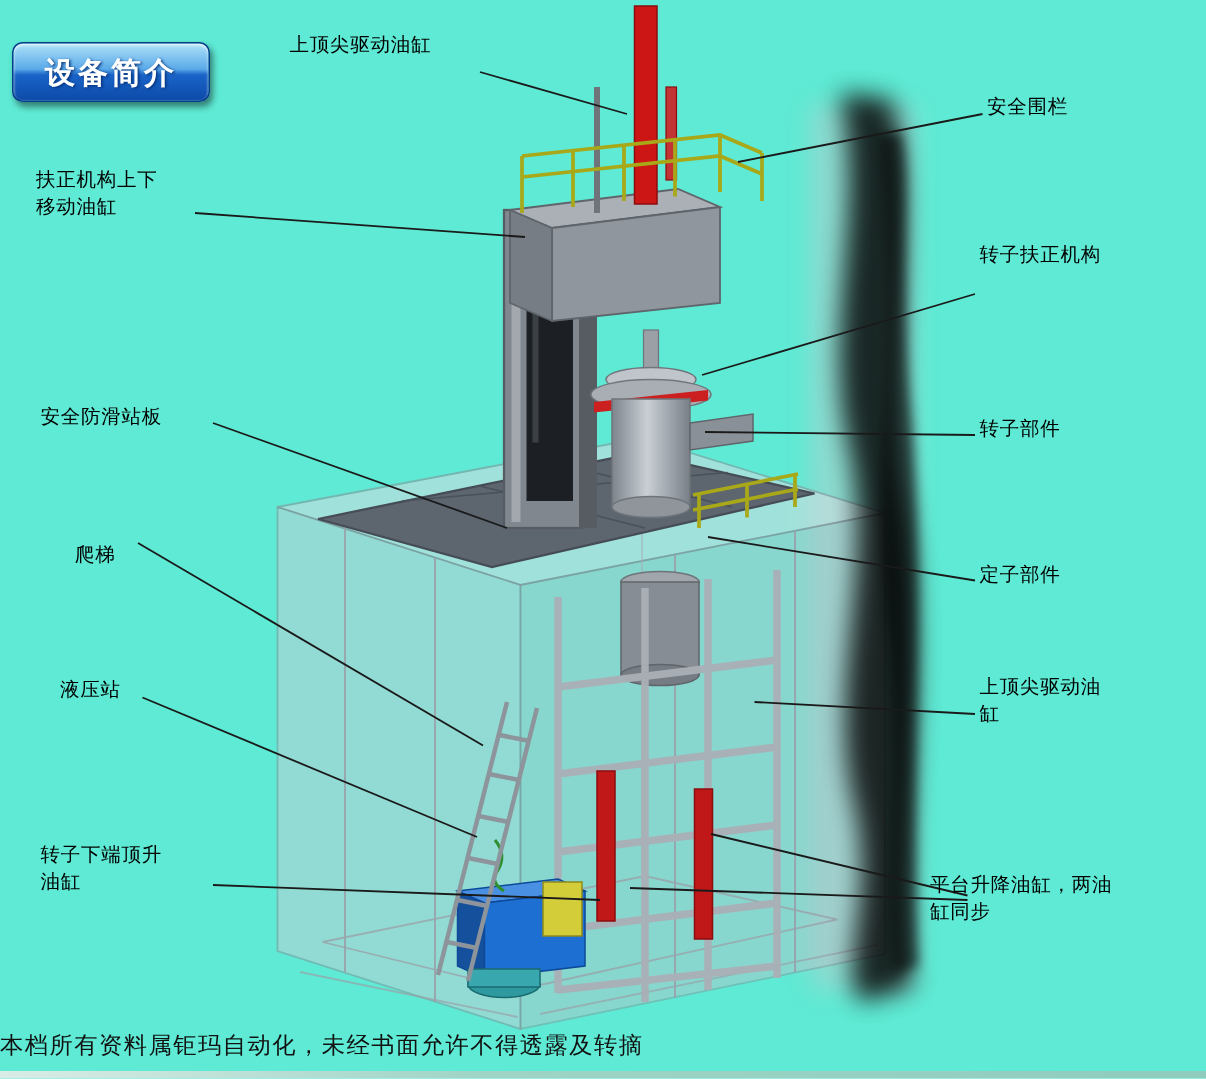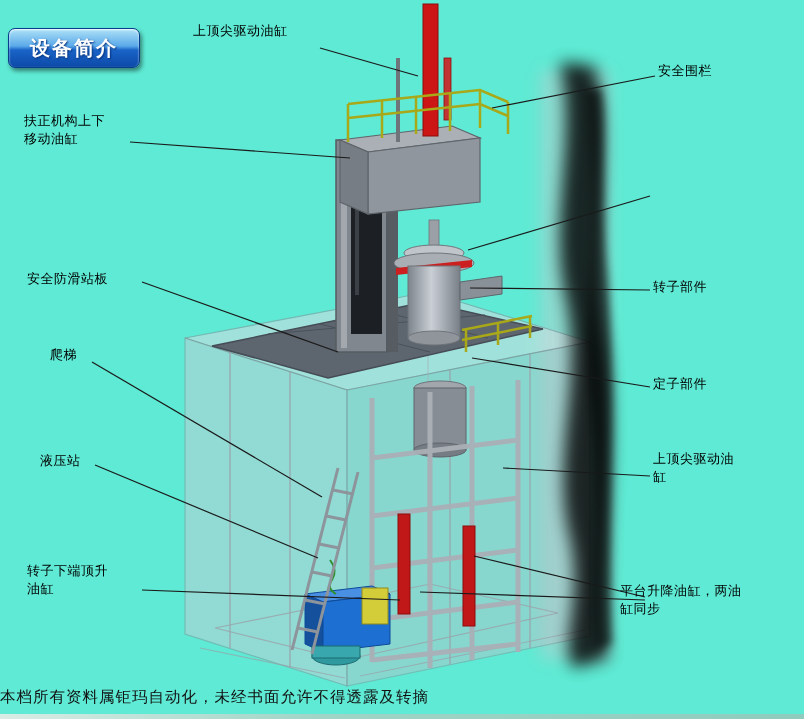--- a/index.html
+++ b/index.html
@@ -195,26 +195,27 @@
   <div id="badge">
     <span>设备简介</span>
   </div>
 
   <div class="callout" style="left:193px;top:22px;width:112px;">上顶尖驱动油缸</div>
 
   <div class="callout nowrap" style="left:658px;top:62px;font-family:Liberation Serif, serif;">安全围栏</div>
 
   <div class="callout" style="left:24px;top:112px;width:94px;">扶正机构上下移动油缸</div>
 
+  <div class="callout" style="left:653px;top:162px;width:94px;">转子扶正机构</div>
 
   <div class="callout nowrap" style="left:27px;top:270px;">安全防滑站板</div>
 
   <div class="callout nowrap" style="left:653px;top:278px;">转子部件</div>
 
-  <div class="callout nowrap" style="left:50px;top:346px;text-align:center;">爬梯</div>
+  <div class="callout nowrap" style="left:50px;top:362px;text-align:center;">爬梯</div>
 
   <div class="callout nowrap" style="left:653px;top:375px;">定子部件</div>
 
   <div class="callout nowrap" style="left:40px;top:452px;">液压站</div>
 
   <div class="callout" style="left:653px;top:450px;width:94px;">上顶尖驱动油缸</div>
 
   <div class="callout" style="left:27px;top:562px;width:94px;">转子下端顶升油缸</div>
 
   <div class="callout" style="left:620px;top:582px;width:128px;">平台升降油缸，两油缸同步</div>

